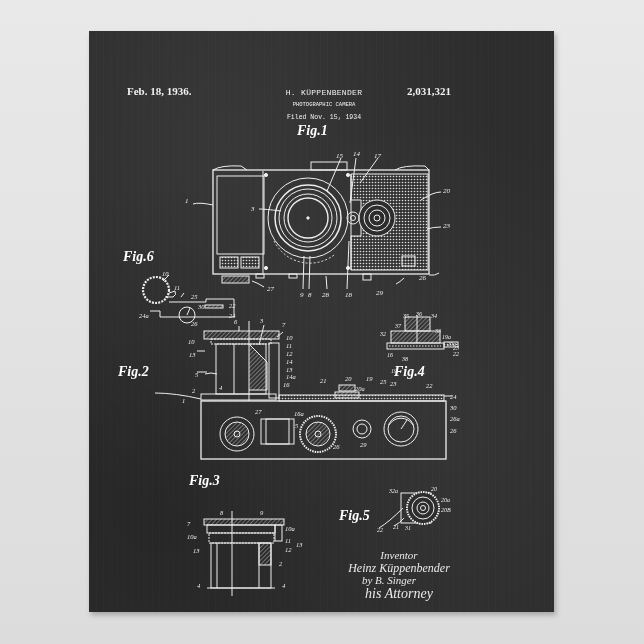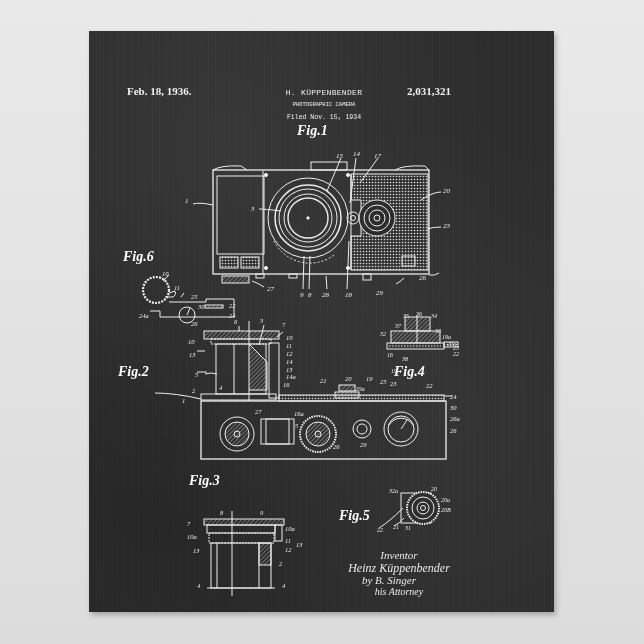--- a/index.html
+++ b/index.html
@@ -295,14 +295,14 @@
       <text x="352" y="481">20B</text>
       <text x="288" y="501">22</text>
       <text x="304" y="498">21</text>
       <text x="316" y="499">31</text>
     </g>
   </svg>
 
   <div class="sig" style="left:250px;top:518px;width:120px;font-size:11px;">Inventor</div>
   <div class="sig" style="left:240px;top:530px;width:140px;font-size:12px;">Heinz Küppenbender</div>
   <div class="sig" style="left:240px;top:543px;width:120px;font-size:11px;">by B. Singer</div>
-  <div class="sig" style="left:250px;top:555px;width:120px;font-size:10px;">his Attorney</div>
+  <div class="sig" style="left:250px;top:555px;width:120px;font-size:14px;">his Attorney</div>
 </div>
 
 </body></html>

